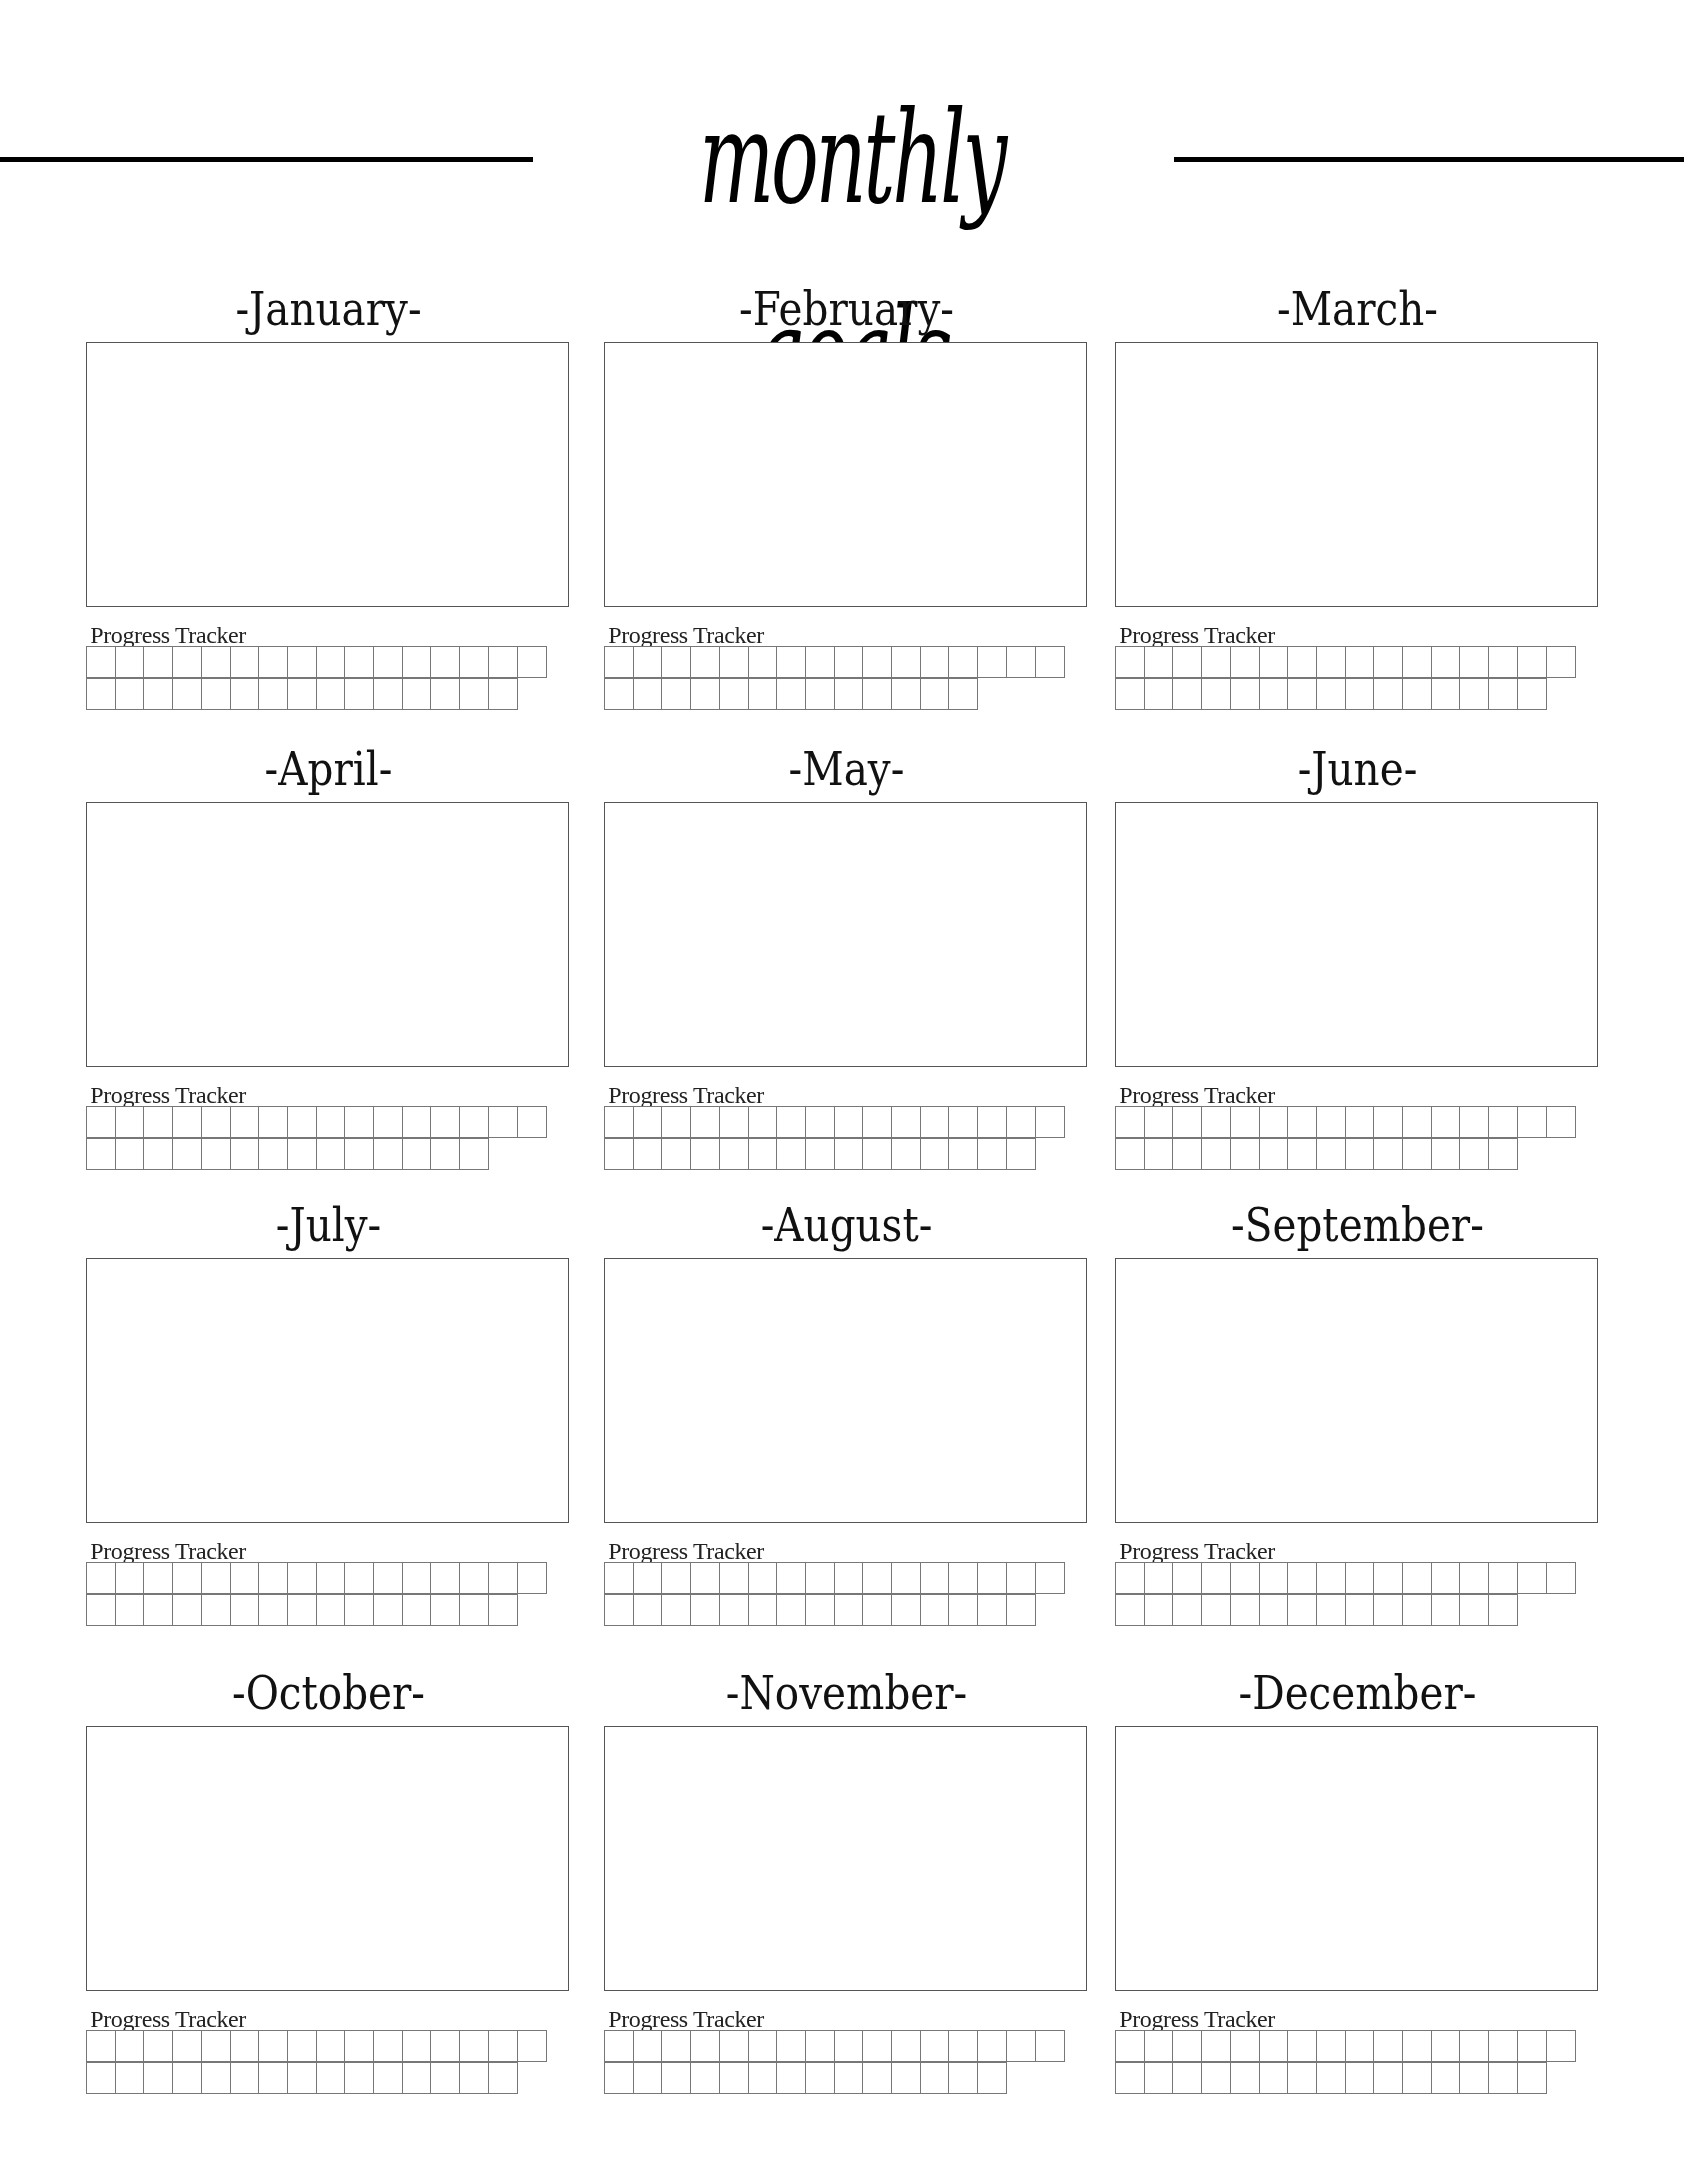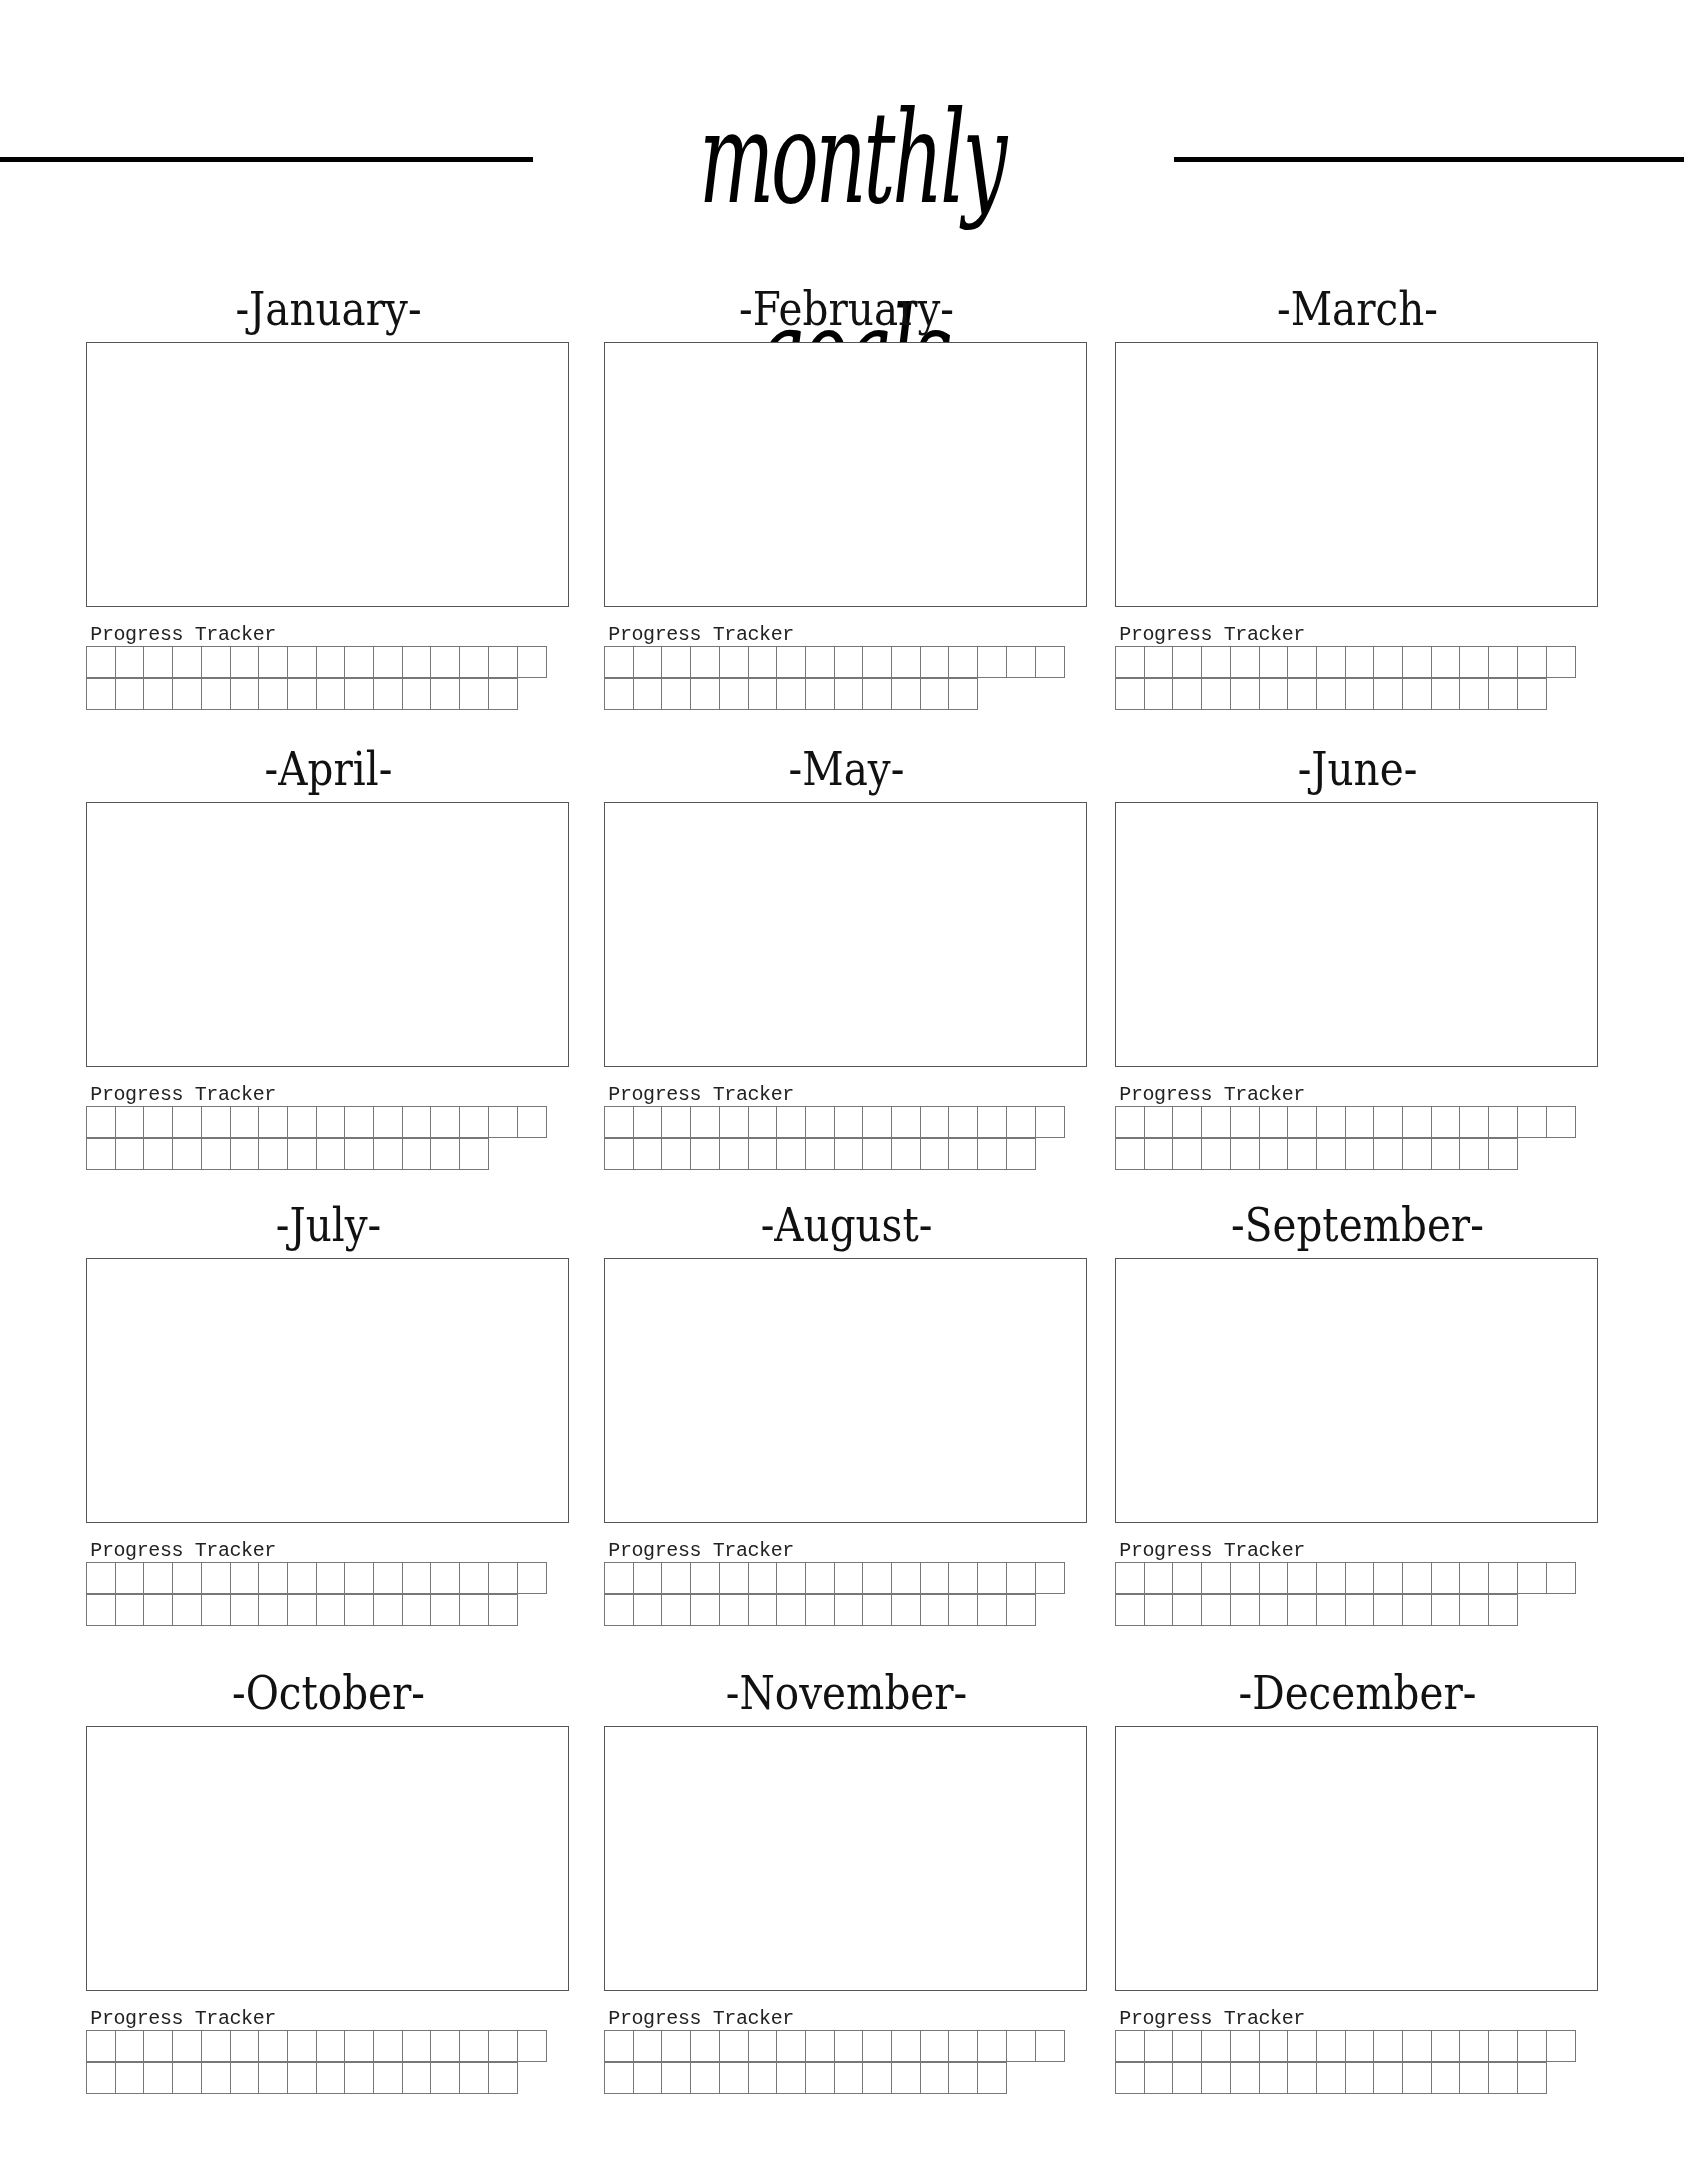--- a/index.html
+++ b/index.html
@@ -17,22 +17,22 @@
   .month-name {
     position:absolute; left:0; width:100%; text-align:center;
     font-family:"DejaVu Serif", serif; font-size:46px; line-height:51px;
     top:-58px; color:#111; transform:scaleX(0.88);
   }
   .goal-box {
     position:absolute; left:0; top:0; width:481px; height:263px;
     border:1.7px solid #555; background:#fff;
   }
   .pt-label {
-    position:absolute; left:4.3px; top:281px; font-family:Liberation Mono, monospace;
-    font-size:20px; line-height:24px; color:#222; letter-spacing:-0.4px;
+    position:absolute; left:4.3px; top:281px; font-family:Liberation Serif, serif;
+    font-size:24px; line-height:24px; color:#222; letter-spacing:-0.4px;
   }
   .grid { position:absolute; left:0; top:304px; }
   .grid-row { display:flex; height:32px; }
   .cell {
     width:30px; height:32px; box-sizing:border-box;
     border:1.3px solid #777; margin-right:-1.3px; margin-bottom:-1.3px; background:#fff;
   }
 </style>
 </head>
 <body>

